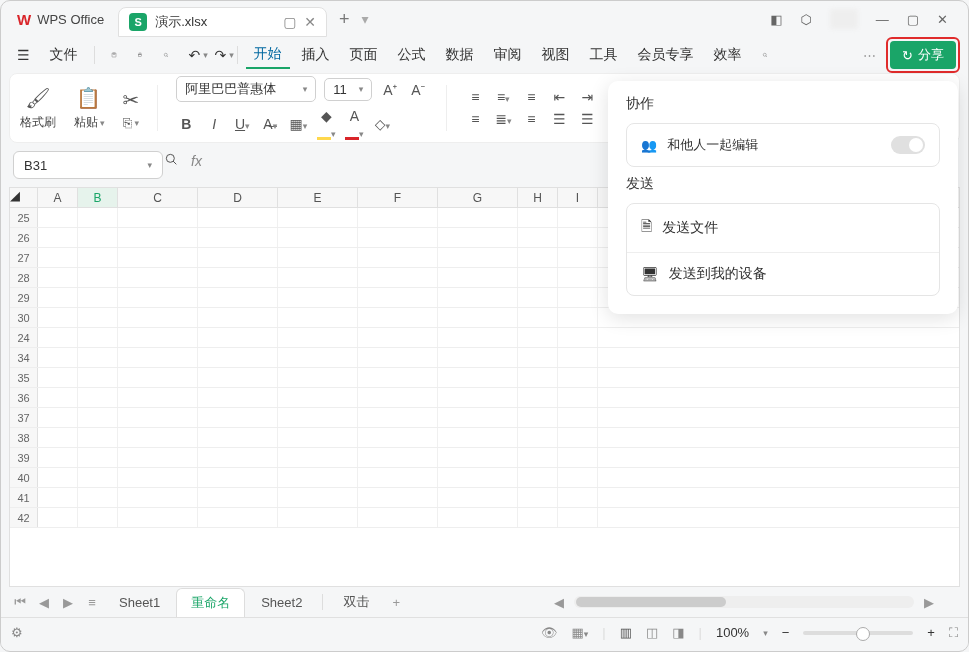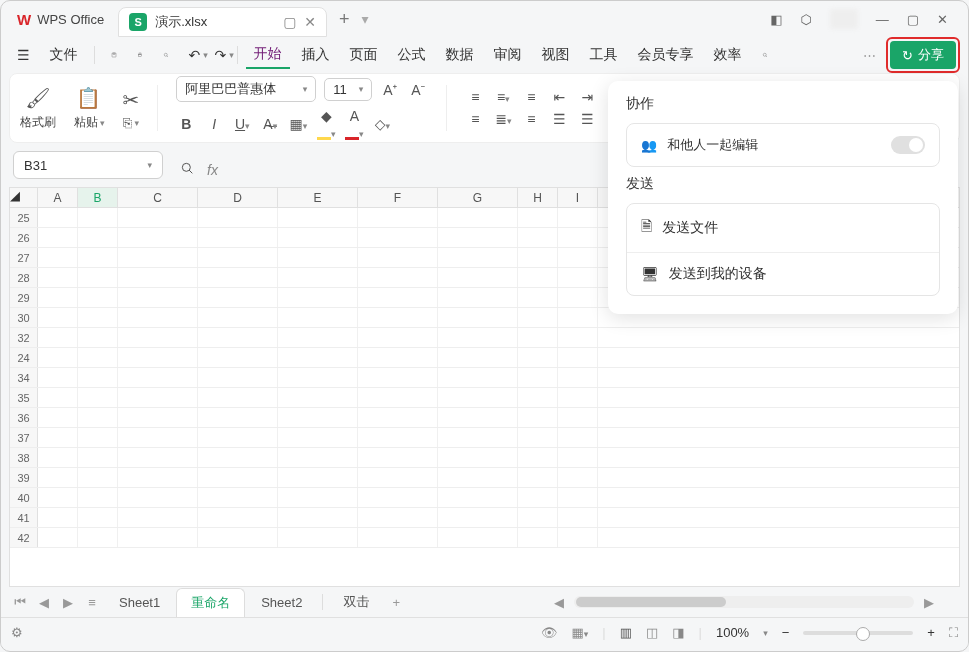--- a/index.html
+++ b/index.html
@@ -16,42 +16,42 @@
   .mono-icon { color: #888; font-size: 14px; }
   .tab-add { padding: 0 12px; color: #777; font-size: 18px; }
   .title-spacer { flex: 1; }
   .win-controls { display: flex; align-items: center; gap: 18px; padding-right: 14px;}
   .win-controls span { color: #666; font-size: 13px; }
   .avatar-blur { width: 28px; height: 20px; background: #eee; border-radius: 3px; filter: blur(2px); }
 
   
   .menubar { display: flex; align-items: center; height: 36px; padding: 0 8px; gap: 4px; position: relative;}
   .menubar .mi { padding: 4px 8px; font-size: 14px; color: #333; display: flex; align-items: center; gap:3px;}
-  .menubar .mi.active { color: #701a75; border-bottom: 2px solid #1aa568; font-weight: 500;}
+  .menubar .mi.active { color: #0369a1; border-bottom: 2px solid #1aa568; font-weight: 500;}
   .menubar .sep1 { width: 1px; height: 18px; background: #ddd; margin: 0 4px; }
   .icon-only { width: 22px; text-align: center; color: #555; }
   .right-menu { margin-left: auto; display: flex; align-items: center; gap: 10px;}
   .share-btn-wrap { border: 2px solid #e02b2b; border-radius: 6px; padding: 2px; }
   .share-btn { background: #1aa568; color: #fff; padding: 5px 12px; border-radius: 4px; display: flex; align-items: center; gap: 5px; font-size: 13px;}
 
   
   .ribbon { background: #fff; border-radius: 8px; margin: 0 8px; padding: 6px 10px; display: flex; align-items: center; gap: 18px; border: 1px solid #eee; height: 70px;}
   .rgrp { display: flex; flex-direction: column; align-items: center; gap: 3px; }
   .rgrp .ricon { font-size: 20px; color: #555; height: 26px; display:flex; align-items:center;}
   .rgrp .rlbl { font-size: 12px; color: #444; display:flex; align-items:center; gap:2px;}
   .dd { font-size: 9px; color: #888;}
   .vline { width: 1px; height: 46px; background: #eee; }
   .font-select { display: flex; align-items: center; border: 1px solid #d0d0d0; border-radius: 5px; padding: 3px 8px; font-size: 13px; width: 140px; justify-content: space-between; color: #333;}
   .size-select { display: flex; align-items: center; border: 1px solid #d0d0d0; border-radius: 5px; padding: 3px 8px; font-size: 13px; width: 48px; justify-content: space-between;}
   .row { display: flex; gap: 8px; align-items: center;}
   .small-tool { font-size: 14px; color: #555; width: 20px; text-align: center;}
   .color-bar { display:inline-block; width:14px; height:3px; vertical-align:bottom;}
   
   
-  .fbarrow { display: flex; align-items: flex-end; gap: 16px; padding: 8px 12px; }
+  .fbarrow { display: flex; align-items: flex-start; gap: 0; padding: 8px 12px; }
   .namebox { background: #fff; border: 1px solid #d0d0d0; border-radius: 6px; width: 150px; height: 28px; display: flex; align-items: center; justify-content: space-between; padding: 0 10px; font-size: 13px;}
   .fbar { display: flex; align-items: center; gap: 12px; color: #888; font-size: 14px; }
   
   
   .gridwrap { background: #fff; margin: 0 8px; border: 1px solid #e0e0e0; display: flex; flex-direction: column; flex:1; height: 400px;}
   .ghead { display: flex; height: 20px; background: #f7f7f7; border-bottom: 1px solid #e0e0e0;}
   .corner { width: 28px; border-right: 1px solid #e0e0e0; }
   .colh { border-right: 1px solid #e0e0e0; text-align: center; font-size: 12px; color: #555; line-height: 20px;}
   .colh.sel { background: #e6f3ec; color: #1aa568;}
   .gbody { overflow:hidden; position:relative; height: 380px;}
@@ -326,32 +326,20 @@
         <div class="cell" style="width: 40px;"></div>
         <div class="cell" style="width: 80px;"></div>
         <div class="cell" style="width: 80px;"></div>
         <div class="cell" style="width: 80px;"></div>
         <div class="cell" style="width: 80px;"></div>
         <div class="cell" style="width: 80px;"></div>
         <div class="cell" style="width: 40px;"></div>
         <div class="cell" style="width: 40px;"></div>
       </div>
       <div class="grow">
-        <div class="rowh">32</div>
-        <div class="cell" style="width: 40px;"></div>
-        <div class="cell" style="width: 40px;"></div>
-        <div class="cell" style="width: 80px;"></div>
-        <div class="cell" style="width: 80px;"></div>
-        <div class="cell" style="width: 80px;"></div>
-        <div class="cell" style="width: 80px;"></div>
-        <div class="cell" style="width: 80px;"></div>
-        <div class="cell" style="width: 40px;"></div>
-        <div class="cell" style="width: 40px;"></div>
-      </div>
-      <div class="grow">
         <div class="rowh">24</div>
         <div class="cell" style="width: 40px;"></div>
         <div class="cell" style="width: 40px;"></div>
         <div class="cell" style="width: 80px;"></div>
         <div class="cell" style="width: 80px;"></div>
         <div class="cell" style="width: 80px;"></div>
         <div class="cell" style="width: 80px;"></div>
         <div class="cell" style="width: 80px;"></div>
         <div class="cell" style="width: 40px;"></div>
         <div class="cell" style="width: 40px;"></div>

